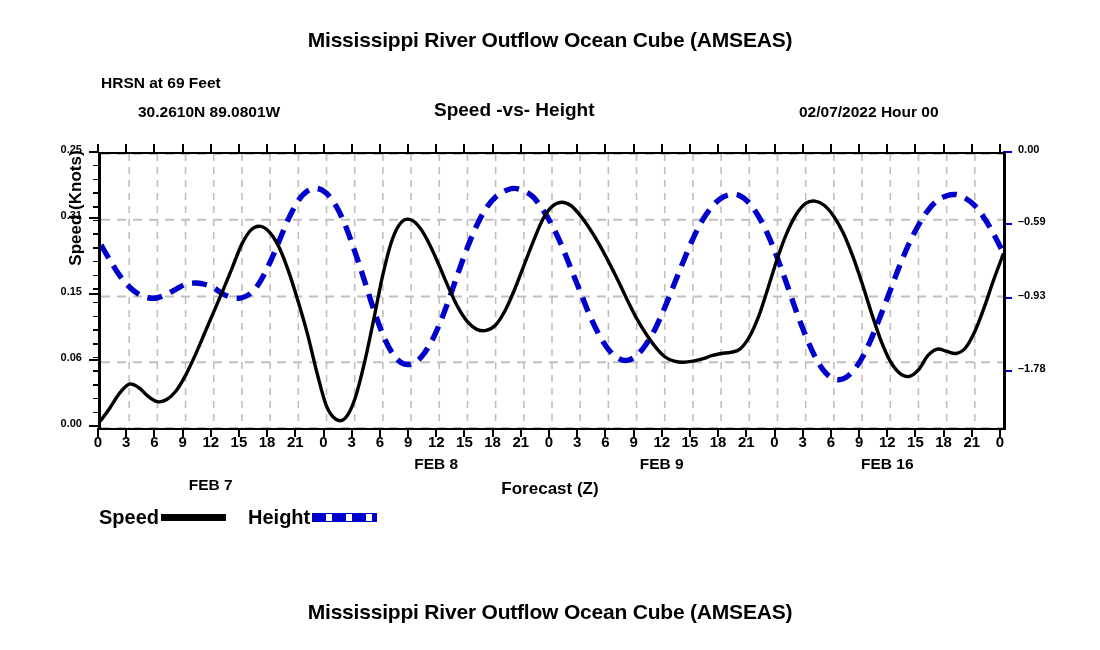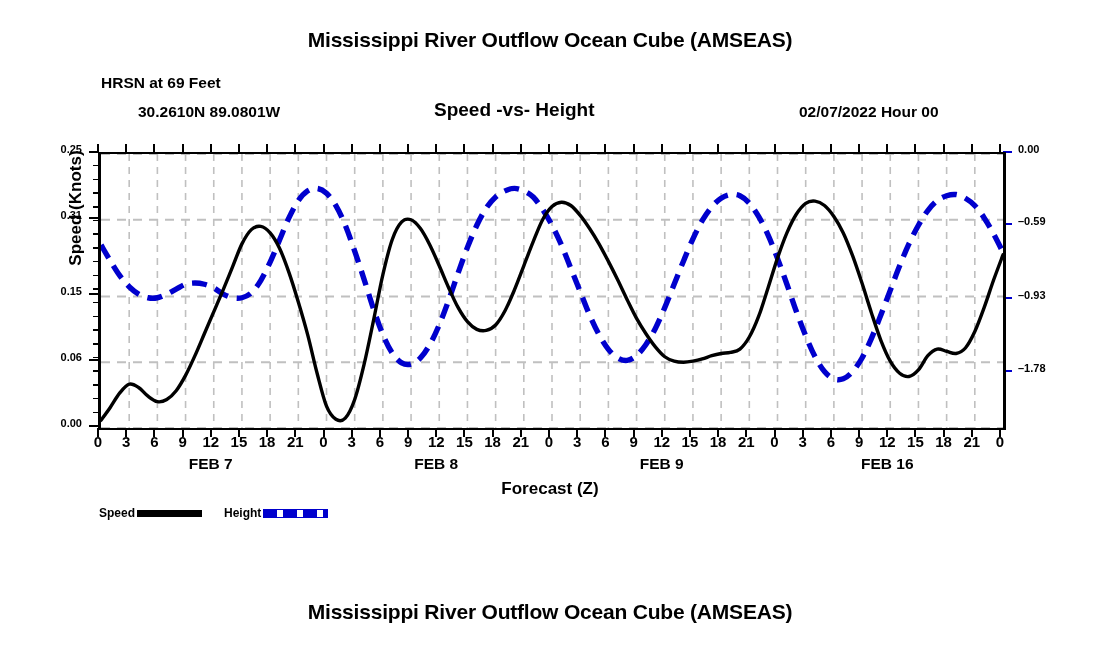--- a/index.html
+++ b/index.html
@@ -49,21 +49,21 @@
     width:30px;text-align:center;top:433px;
   }
   .day-label{
     position:absolute;font-size:15.5px;font-weight:bold;
     width:120px;text-align:center;top:455px;
   }
 
   
   #legend{position:absolute;left:99px;top:506px;display:flex;align-items:center;}
   .legend-entry{display:flex;align-items:center;}
-  .legend-text{font-size:12px;font-weight:bold;}
+  .legend-text{font-size:20px;font-weight:bold;}
   .legend-swatch{height:7px;width:65px;margin-left:2px;}
   #legend-swatch-speed{background:#000000;}
   #legend-swatch-height{
     background:repeating-linear-gradient(to right,#0000cd 0 14px,#ffffff 14px 20px);
     border-top:1px solid #0000cd;border-bottom:1px solid #0000cd;
     height:9px;box-sizing:border-box;
   }
   #legend-gap{width:22px;}
 </style>
 </head>
@@ -216,21 +216,21 @@
     <div style="position: absolute; background: rgb(0, 0, 0); width: 2px; height: 9px; left: 942.625px; top: 428px;"></div>
     <div style="position: absolute; background: rgb(0, 0, 0); width: 2px; height: 8px; left: 942.625px; top: 144px;"></div>
     <div class="xtick-label" style="left: 956.812px;">21</div>
     <div style="position: absolute; background: rgb(0, 0, 0); width: 2px; height: 9px; left: 970.812px; top: 428px;"></div>
     <div style="position: absolute; background: rgb(0, 0, 0); width: 2px; height: 8px; left: 970.812px; top: 144px;"></div>
     <div class="xtick-label" style="left: 985px;">0</div>
     <div style="position: absolute; background: rgb(0, 0, 0); width: 2px; height: 9px; left: 999px; top: 428px;"></div>
     <div style="position: absolute; background: rgb(0, 0, 0); width: 2px; height: 8px; left: 999px; top: 144px;"></div>
   </div>
 <div id="day-holder">
-    <div class="day-label" style="left: 150.75px;">FEB 7</div>
+    <div class="day-label" style="left: 150.75px; margin-top: 21px;">FEB 7</div>
     <div class="day-label" style="left: 376.25px;">FEB 8</div>
     <div class="day-label" style="left: 601.75px;">FEB 9</div>
     <div class="day-label" style="left: 827.25px;">FEB 16</div>
   </div>
 
 <div id="plot">
   <svg id="plot-svg" viewBox="0 0 902 274" preserveAspectRatio="none">
     <g id="grid-v">
         <line x1="28.19" x2="28.19" y1="0" y2="274" stroke="#c0c0c0" stroke-width="1.6" stroke-dasharray="7 6"></line>
         <line x1="56.38" x2="56.38" y1="0" y2="274" stroke="#c0c0c0" stroke-width="1.6" stroke-dasharray="7 6"></line>

